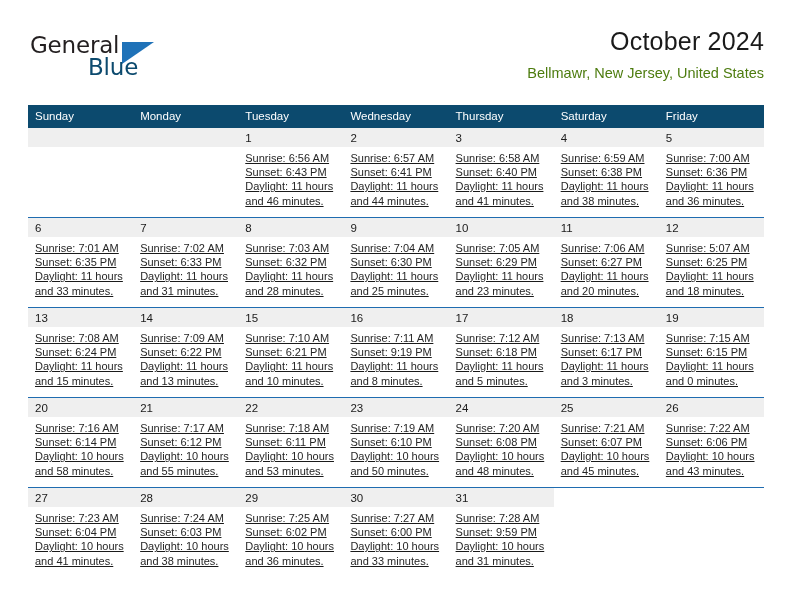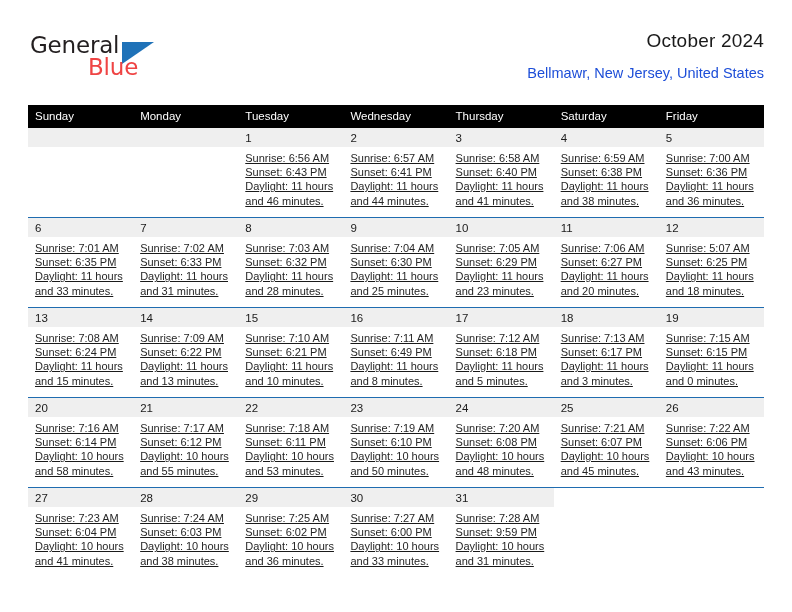--- a/index.html
+++ b/index.html
@@ -44,63 +44,63 @@
     letter-spacing: -0.2px;
     color: #231f20;
     font-family: "DejaVu Sans", sans-serif;
   }
   .logo-blue {
     position: absolute;
     left: 60px;
     top: 22px;
     font-size: 23px;
     letter-spacing: -0.2px;
-    color: #ef4444;
+    color: #0c4a6e;
     font-family: "DejaVu Sans", sans-serif;
   }
   .logo-tri {
     position: absolute;
     left: 94px;
     top: 10px;
     width: 0;
     height: 0;
     border-left: 32px solid #1f72b8;
     border-bottom: 22px solid transparent;
   }
 
   .title-block {
     position: absolute;
     right: 0;
     top: 0;
     text-align: right;
   }
   .cal-title {
-    font-size: 19px;
+    font-size: 25px;
     font-weight: normal;
     color: #1a1a1a;
     line-height: 30px;
     letter-spacing: 0.2px;
   }
   .cal-subtitle {
     margin-top: 8px;
     font-size: 14.5px;
-    color: #1d4ed8;
+    color: #4d7c0f;
     line-height: 18px;
   }
 
   
   .calendar {
     position: absolute;
     left: 28px;
     top: 105px;
     width: 736px;
   }
   .dow-row {
     display: flex;
-    background: #000000;
+    background: #0c4a6e;
   }
   .dow {
     flex: 1 1 0;
     box-sizing: border-box;
     padding: 4px 0 5px 7px;
     color: #ffffff;
     font-size: 11.5px;
     line-height: 14px;
   }
   .week {
@@ -302,21 +302,21 @@
               <div class="line">and 13 minutes.</div>
             </div>
             <div class="cell">
               <div class="line">Sunrise: 7:10 AM</div>
               <div class="line">Sunset: 6:21 PM</div>
               <div class="line">Daylight: 11 hours</div>
               <div class="line">and 10 minutes.</div>
             </div>
             <div class="cell">
               <div class="line">Sunrise: 7:11 AM</div>
-              <div class="line">Sunset: 6:49 PM</div>
+              <div class="line">Sunset: 9:19 PM</div>
               <div class="line">Daylight: 11 hours</div>
               <div class="line">and 8 minutes.</div>
             </div>
             <div class="cell">
               <div class="line">Sunrise: 7:12 AM</div>
               <div class="line">Sunset: 6:18 PM</div>
               <div class="line">Daylight: 11 hours</div>
               <div class="line">and 5 minutes.</div>
             </div>
             <div class="cell">

